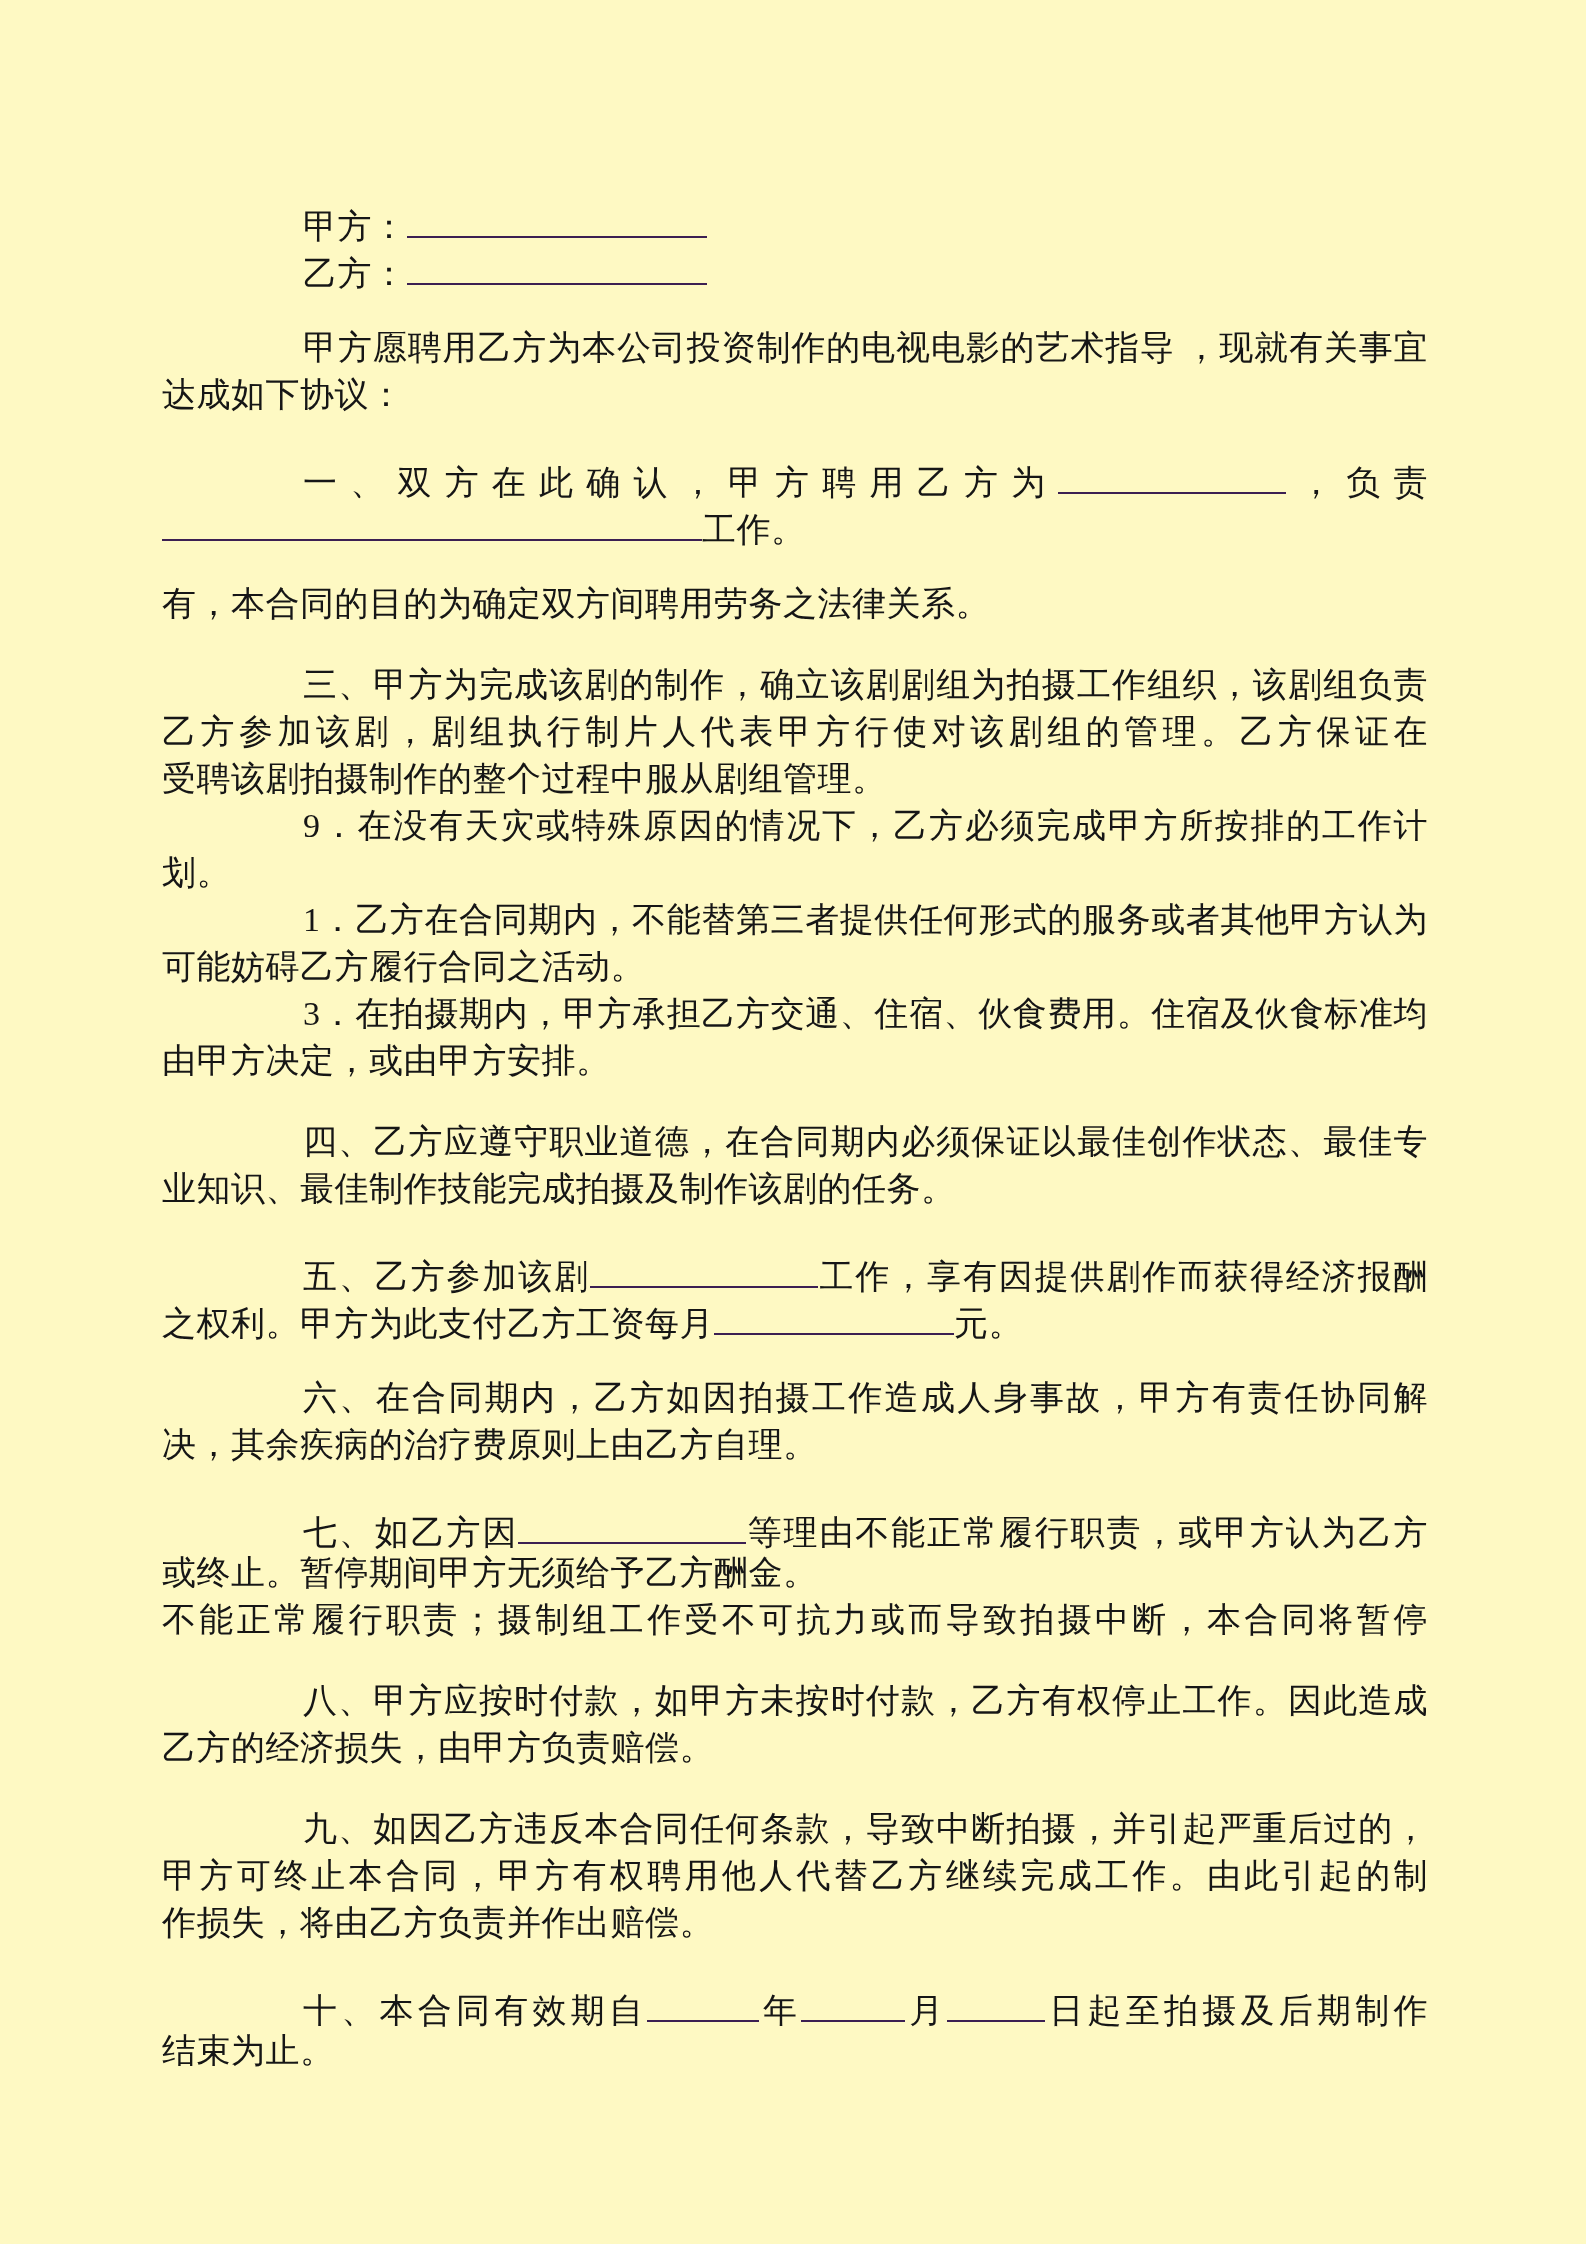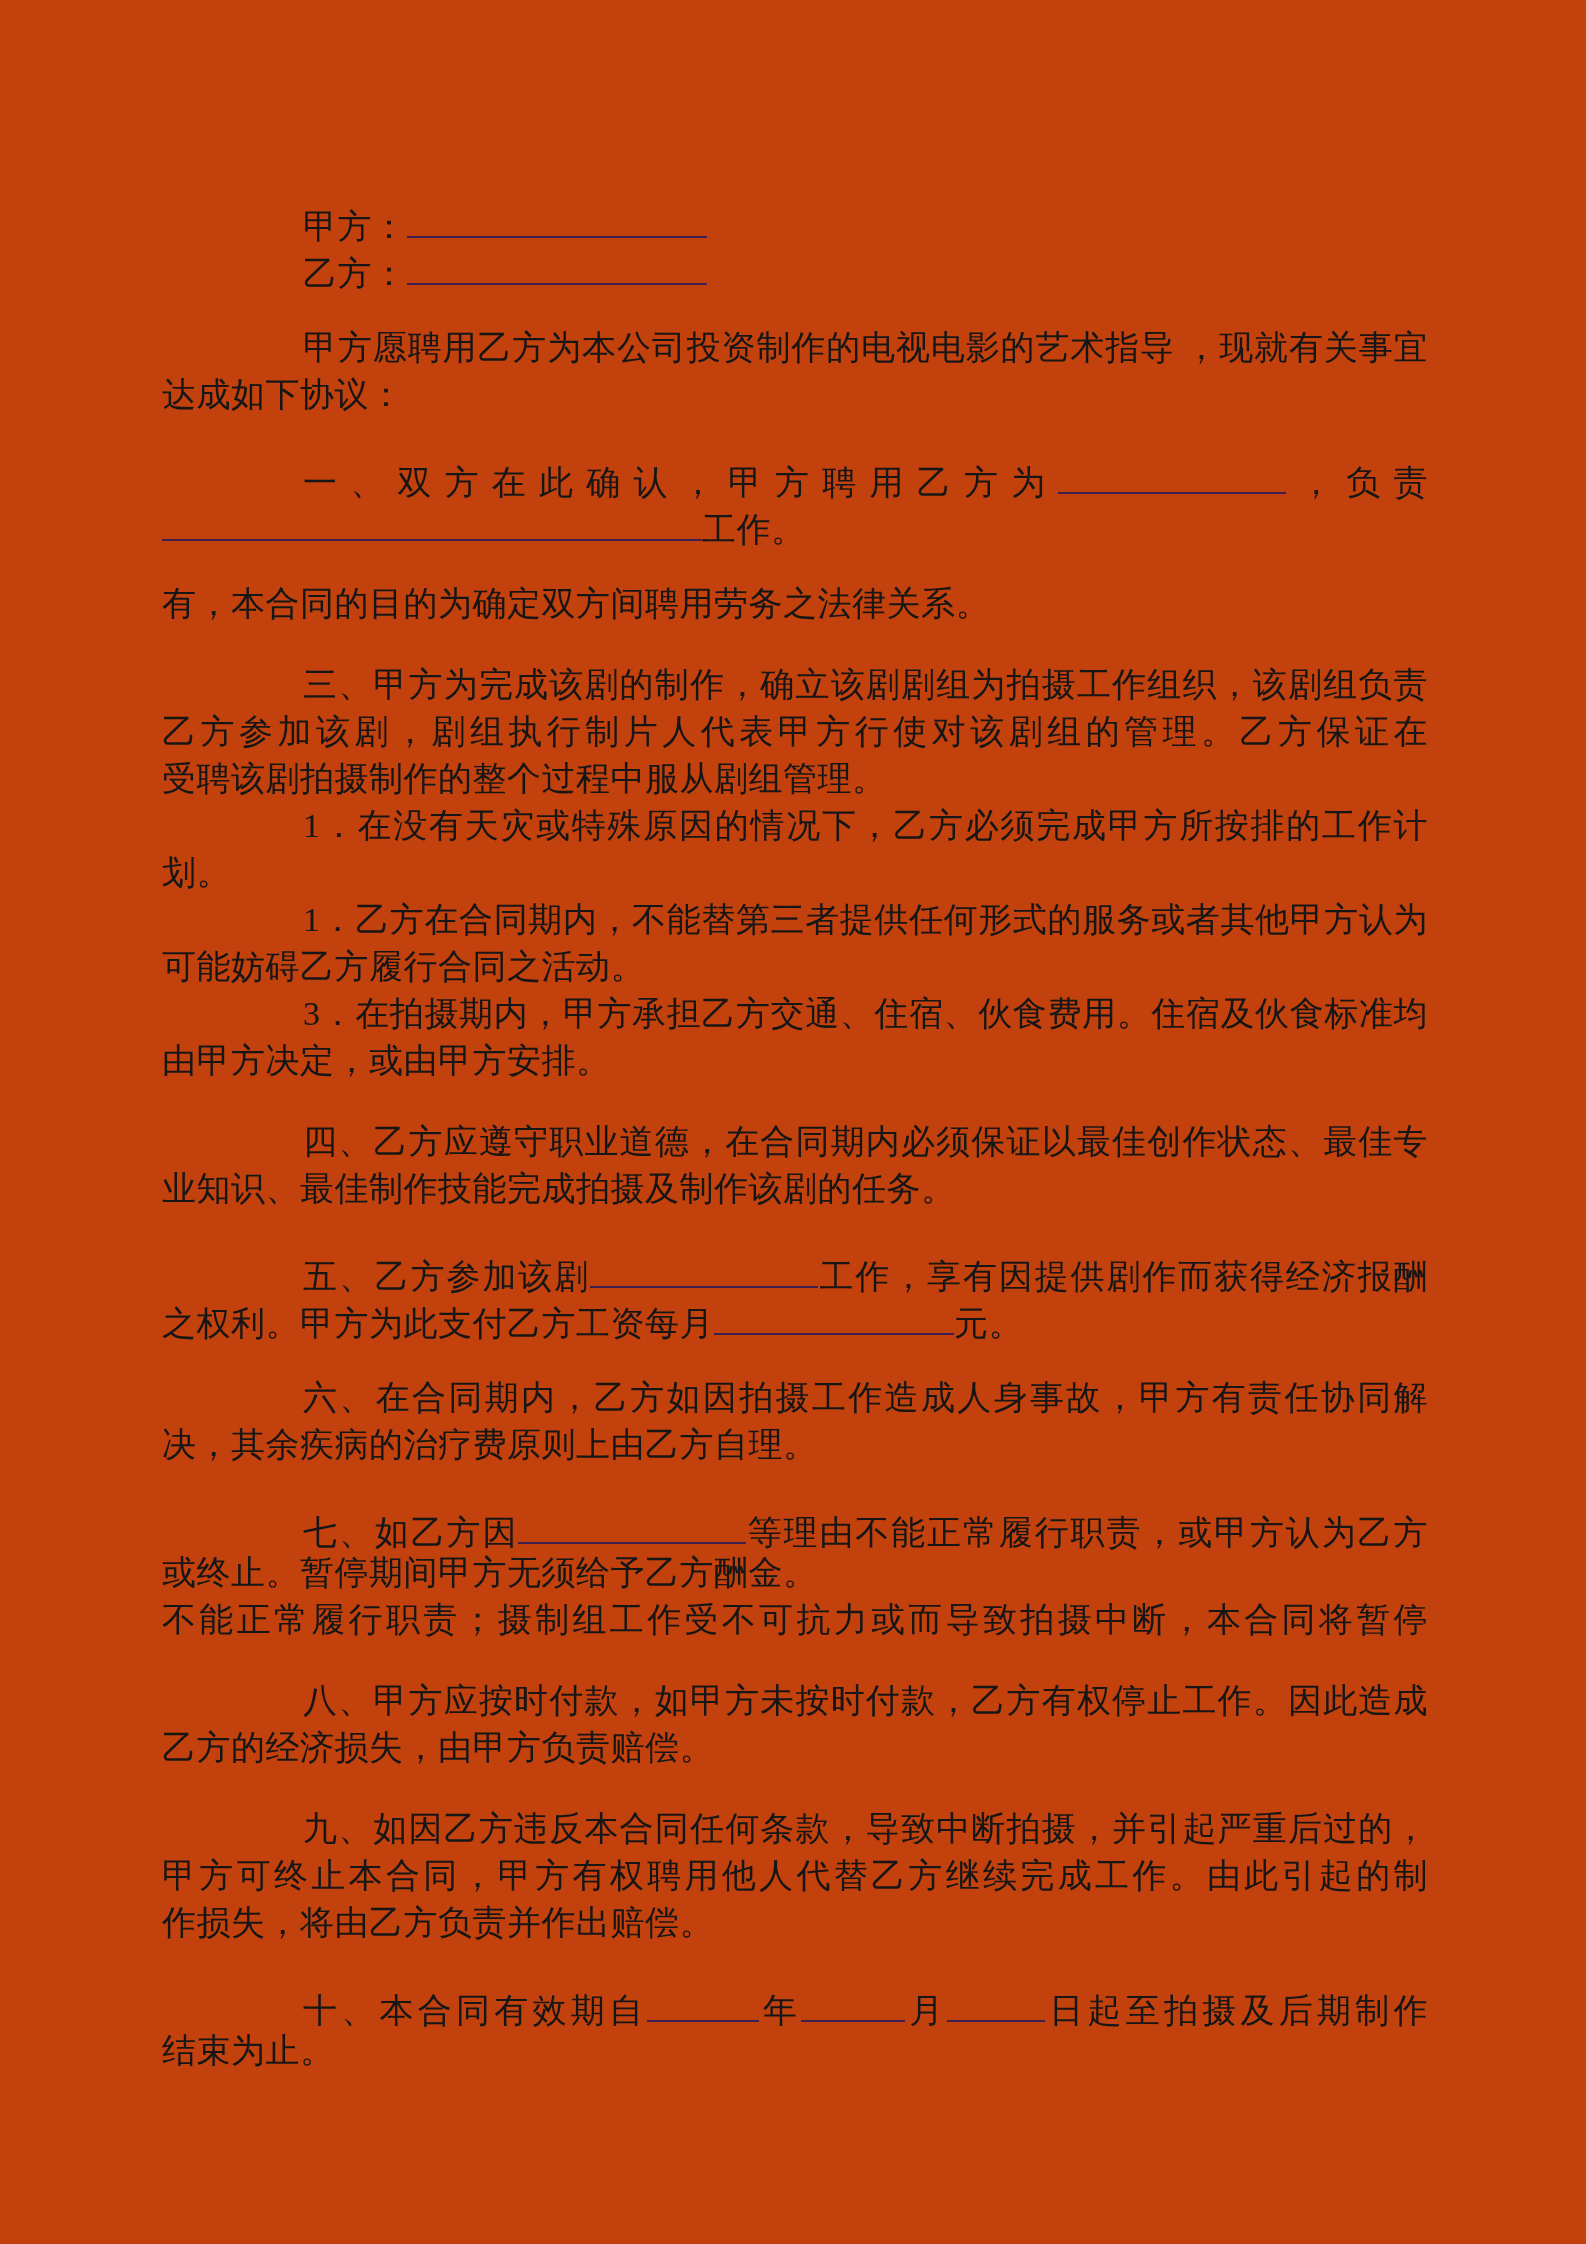--- a/index.html
+++ b/index.html
@@ -42,21 +42,21 @@
   .blank {
     display: inline-block;
     height: 40px;
     border-bottom: 2px solid var(--underline, #3c2052);
     vertical-align: baseline;
   }
 </style>
 </head>
 <body>
 
-<div class="page" style="background: #c2410c; color: rgb(22, 22, 22); --underline: #3c2052;">
+<div class="page" style="background: #fef9c3; color: rgb(22, 22, 22); --underline: #3c2052;">
   <div class="doc">
       <div class="para">
         <div class="line indent"><span>甲方：</span><span class="blank" style="width: 300px;"></span></div>
         <div class="line indent"><span>乙方：</span><span class="blank" style="width: 300px;"></span></div>
       </div>
       <div class="para gap">
         <div class="line indent fill"><span>甲方愿聘用乙方为本公司投资制作的电视电影的艺术指导 ，现就有关事宜</span></div>
         <div class="line"><span>达成如下协议：</span></div>
       </div>
       <div class="para gap">
@@ -65,21 +65,21 @@
       </div>
       <div class="para gap">
         <div class="line"><span>有，本合同的目的为确定双方间聘用劳务之法律关系。</span></div>
       </div>
       <div class="para gap">
         <div class="line indent fill"><span>三、甲方为完成该剧的制作，确立该剧剧组为拍摄工作组织，该剧组负责</span></div>
         <div class="line fill"><span>乙方参加该剧，剧组执行制片人代表甲方行使对该剧组的管理。乙方保证在</span></div>
         <div class="line"><span>受聘该剧拍摄制作的整个过程中服从剧组管理。</span></div>
       </div>
       <div class="para">
-        <div class="line indent fill"><span>1．在没有天灾或特殊原因的情况下，乙方必须完成甲方所按排的工作计</span></div>
+        <div class="line indent fill"><span>9．在没有天灾或特殊原因的情况下，乙方必须完成甲方所按排的工作计</span></div>
         <div class="line"><span>划。</span></div>
       </div>
       <div class="para">
         <div class="line indent fill"><span>1．乙方在合同期内，不能替第三者提供任何形式的服务或者其他甲方认为</span></div>
         <div class="line"><span>可能妨碍乙方履行合同之活动。</span></div>
       </div>
       <div class="para">
         <div class="line indent fill"><span>3．在拍摄期内，甲方承担乙方交通、住宿、伙食费用。住宿及伙食标准均</span></div>
         <div class="line"><span>由甲方决定，或由甲方安排。</span></div>
       </div>

